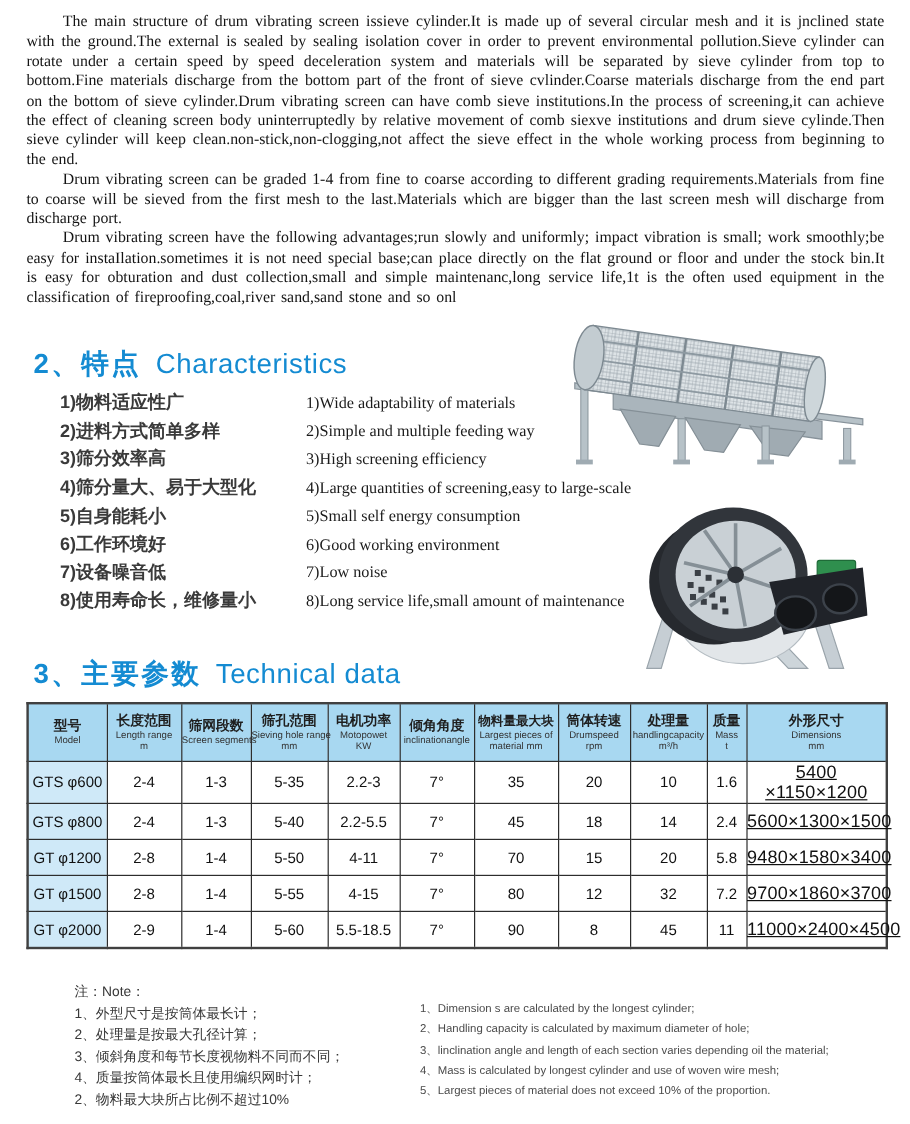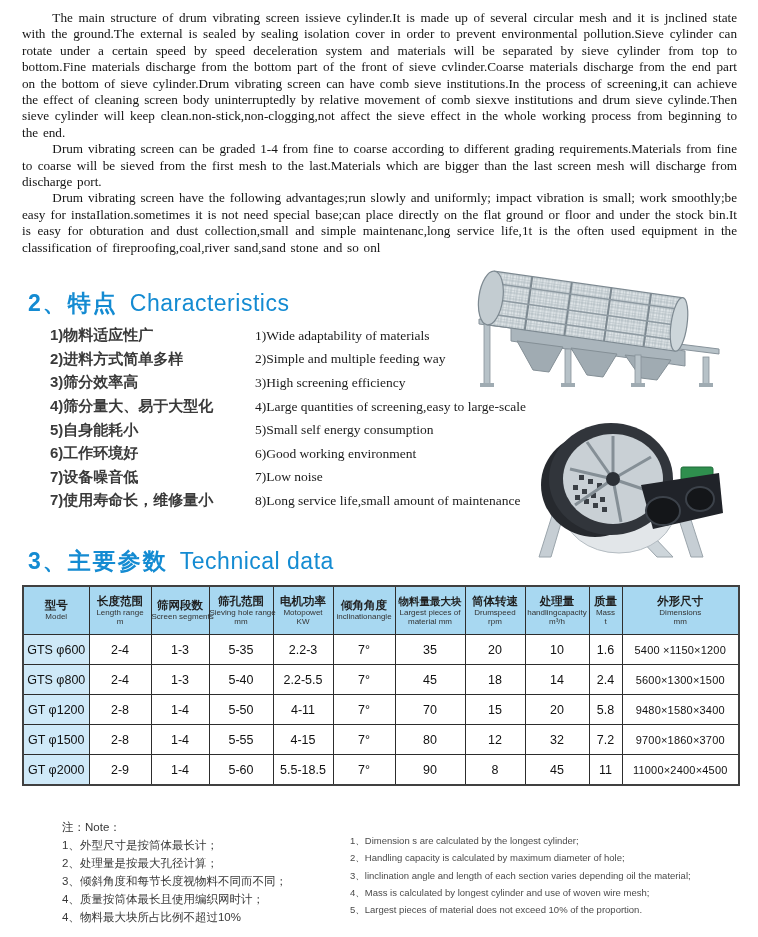--- a/index.html
+++ b/index.html
@@ -43,21 +43,21 @@
     border-collapse:collapse;table-layout:fixed;
     border:2px solid #404040;
   }
   .tech-table th,.tech-table td{border:1px solid #2d2d2d;padding:0;}
   .tech-table thead th{background:#a8d8f1;height:47px;vertical-align:middle;text-align:center;}
   .th-zh{display:block;font-size:11.5px;font-weight:bold;color:#1f1f1f;line-height:13px;}
   .th-zh.small{font-size:10.5px;}
   .th-en{display:block;font-size:8px;font-weight:normal;color:#333;line-height:9.5px;white-space:nowrap;}
   .tech-table tbody td{height:29px;text-align:center;font-size:12.5px;color:#111;background:#fff;}
   .tech-table td.model{background:#cfe9f8;}
-  .tech-table td.dims{font-size:11px;letter-spacing:.2px;}
+  .tech-table td.dims{font-size:15px;letter-spacing:.2px;text-decoration:underline;}
 
   
   .notes-zh{position:absolute;left:62px;top:819px;font-size:11.5px;line-height:17.9px;color:#383838;}
   .notes-en{position:absolute;left:350px;top:832px;font-size:9.5px;line-height:17.3px;color:#4a4a4a;}
   .notes-zh div,.notes-en div{white-space:nowrap;}
 </style>
 </head>
 <body>
 
 <div class="page">
@@ -95,21 +95,21 @@
       </div>
     <div class="char-row">
         <span class="char-zh">6)工作环境好</span>
         <span class="char-en">6)Good working environment</span>
       </div>
     <div class="char-row">
         <span class="char-zh">7)设备噪音低</span>
         <span class="char-en">7)Low noise</span>
       </div>
     <div class="char-row">
-        <span class="char-zh">7)使用寿命长，维修量小</span>
+        <span class="char-zh">8)使用寿命长，维修量小</span>
         <span class="char-en">8)Long service life,small amount of maintenance</span>
       </div>
   </div>
 
   <svg class="photo" id="photo-trommel" width="246" height="122" viewBox="0 0 246 122">
     <defs>
       <pattern id="mesh" width="6" height="6" patternUnits="userSpaceOnUse">
         <rect width="6" height="6" fill="#dde3e6"></rect>
         <path d="M0 0H6M0 3H6M0 0V6M3 0V6" stroke="#9aa6ad" stroke-width="0.6"></path>
       </pattern>
@@ -334,21 +334,21 @@
       </tr>
     </tbody>
   </table>
 
   <div class="notes-zh">
     <div>注：Note：</div>
     <div>1、外型尺寸是按筒体最长计；</div>
     <div>2、处理量是按最大孔径计算；</div>
     <div>3、倾斜角度和每节长度视物料不同而不同；</div>
     <div>4、质量按筒体最长且使用编织网时计；</div>
-    <div>4、物料最大块所占比例不超过10%</div>
+    <div>2、物料最大块所占比例不超过10%</div>
   </div>
   <div class="notes-en">
     <div>1、Dimension s are calculated by the longest cylinder;</div>
     <div>2、Handling capacity is calculated by maximum diameter of hole;</div>
     <div>3、linclination angle and length of each section varies depending oil the material;</div>
     <div>4、Mass is calculated by longest cylinder and use of woven wire mesh;</div>
     <div>5、Largest pieces of material does not exceed 10% of the proportion.</div>
   </div>
 
 </div>

